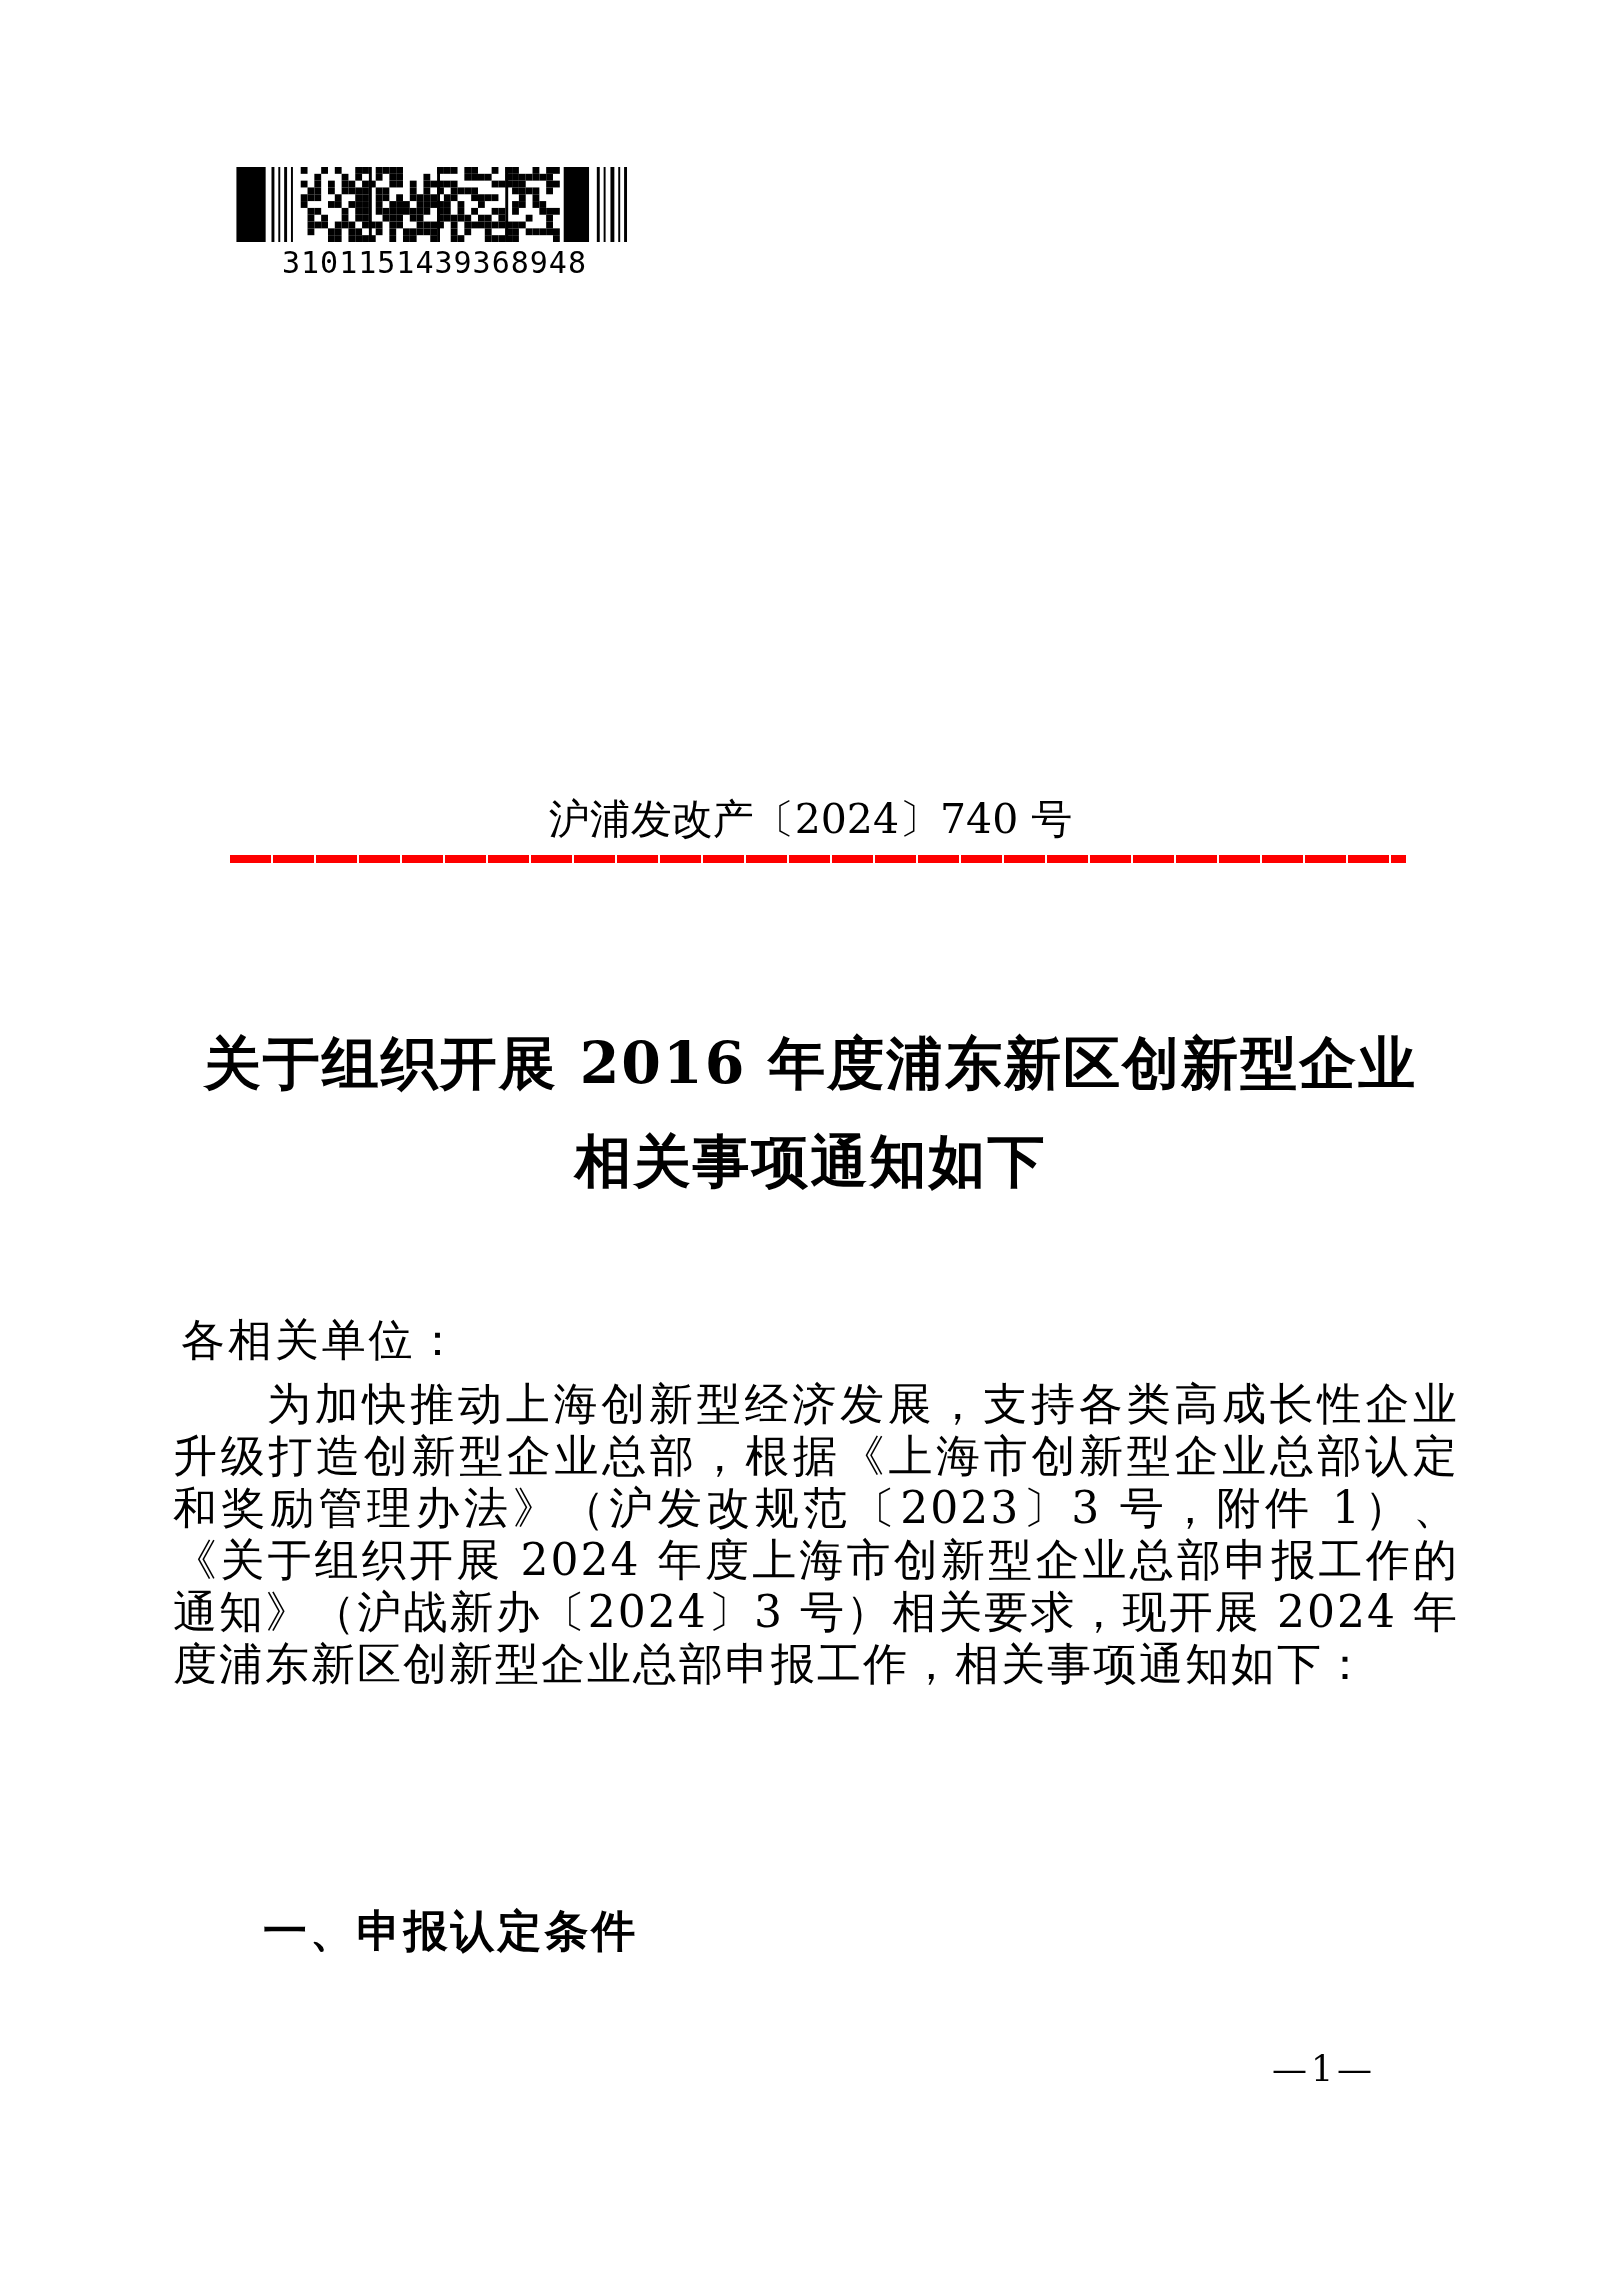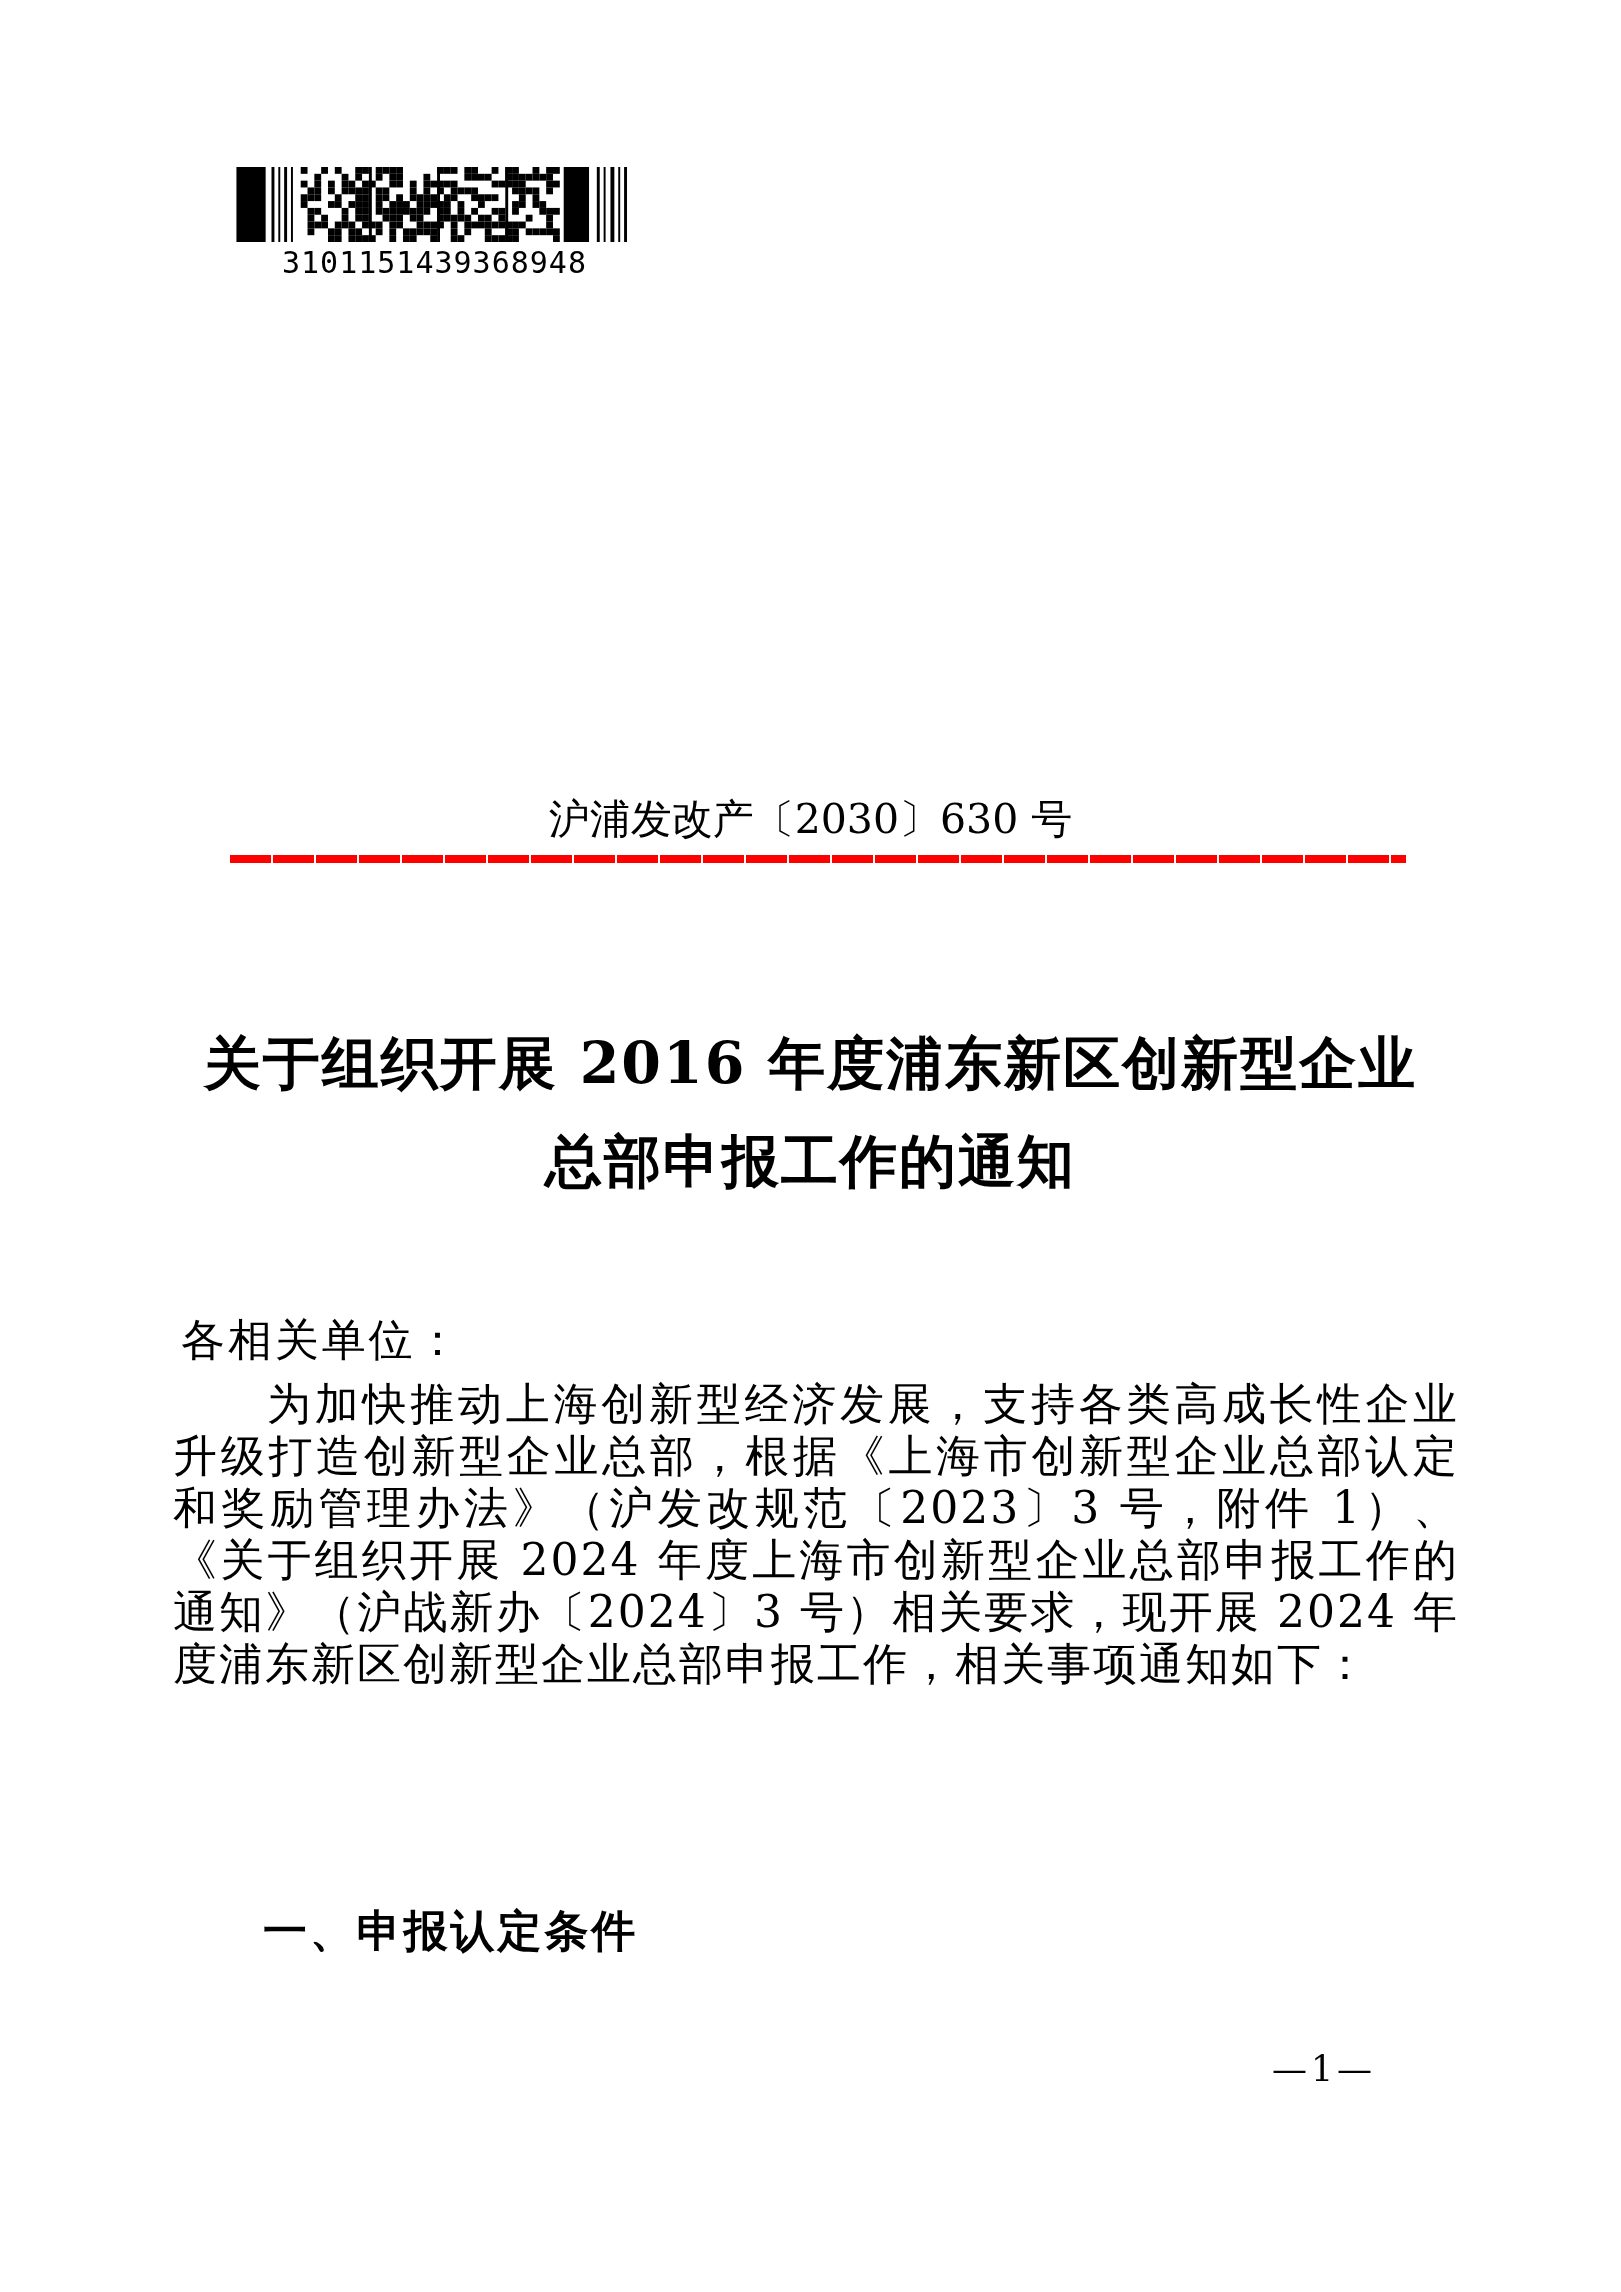--- a/index.html
+++ b/index.html
@@ -376,27 +376,27 @@
         <rect x="370" y="0" width="3" height="77"></rect>
         <rect x="377" y="0" width="2" height="77"></rect>
         <rect x="384" y="0" width="4" height="77"></rect>
         <rect x="392" y="0" width="2" height="77"></rect>
         <rect x="398" y="0" width="3" height="77"></rect>
       </svg>
   </div>
   <div class="barcode-number">3101151439368948</div>
 
 
-  <div class="doc-number">沪浦发改产〔2030〕630 号</div>
+  <div class="doc-number">沪浦发改产〔2024〕740 号</div>
 
   <div class="red-line"></div>
 
   <div class="doc-title">
     <div>关于组织开展 2016 年度浦东新区创新型企业</div>
-    <div>总部申报工作的通知</div>
+    <div>相关事项通知如下</div>
   </div>
 
   <div class="salutation">各相关单位：</div>
 
   <div class="para">为加快推动上海创新型经济发展，支持各类高成长性企业升级打造创新型企业总部，根据《上海市创新型企业总部认定和奖励管理办法》（沪发改规范〔2023〕3 号，附件 1）、《关于组织开展 2024 年度上海市创新型企业总部申报工作的通知》（沪战新办〔2024〕3 号）相关要求，现开展 2024 年度浦东新区创新型企业总部申报工作，相关事项通知如下：</div>
 
   <div class="section-heading">一、申报认定条件</div>
 
   <div class="page-number">—1—</div>
 

